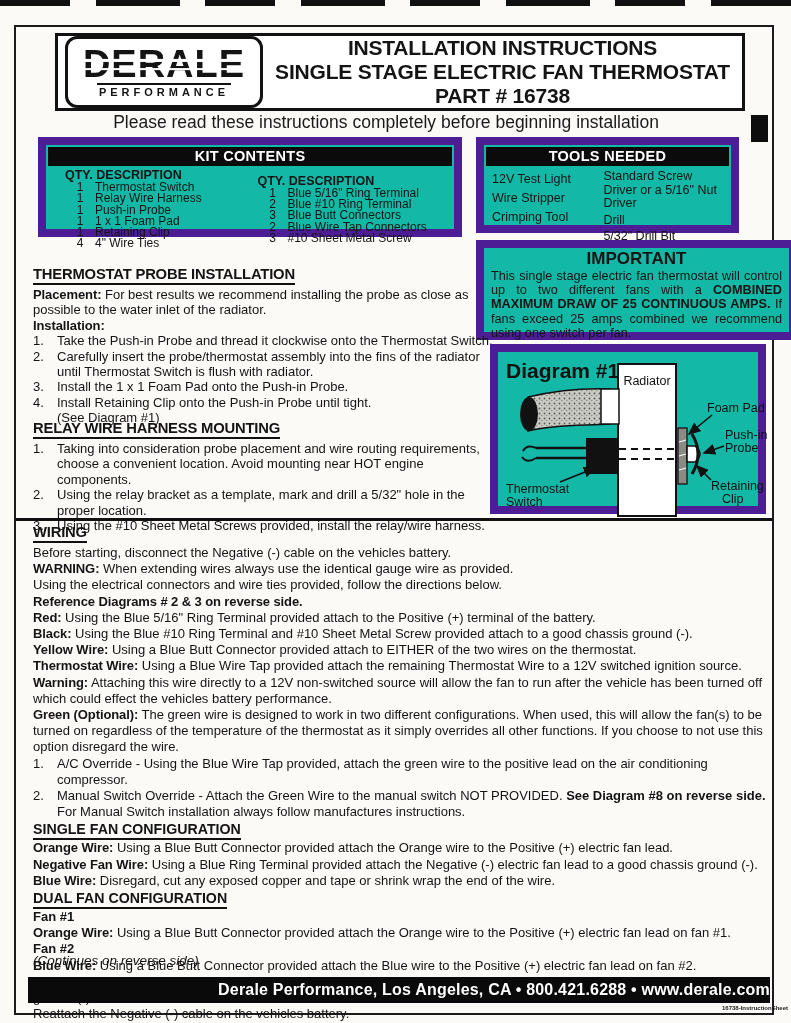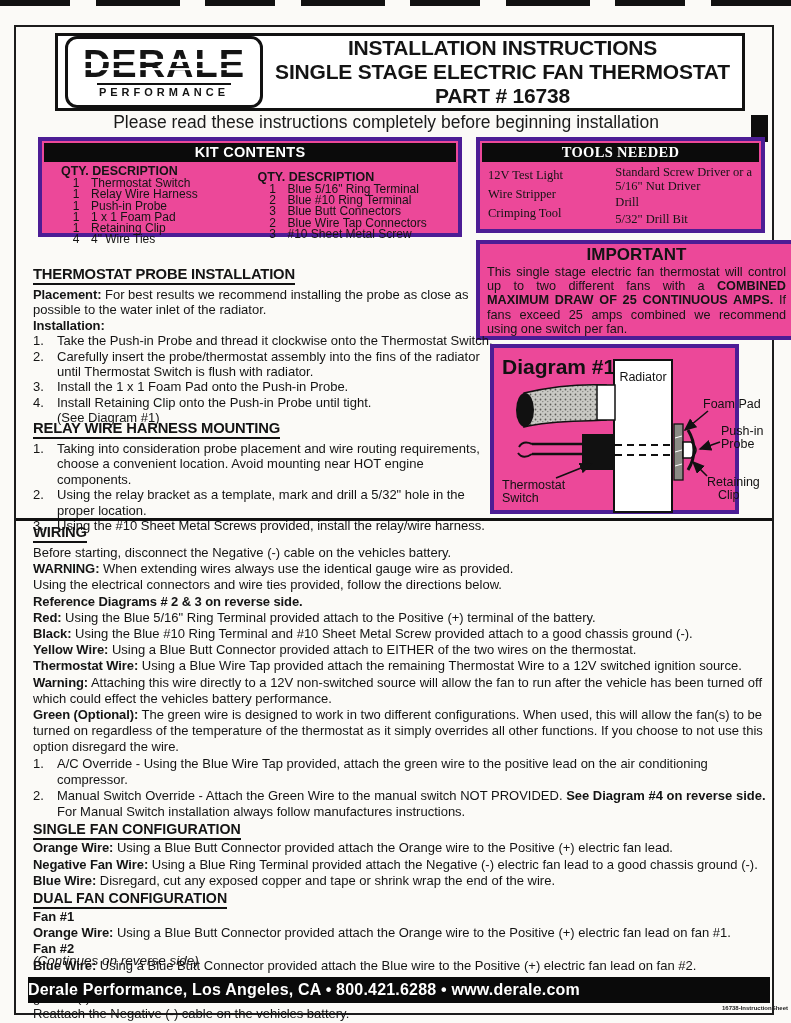--- a/index.html
+++ b/index.html
@@ -47,45 +47,45 @@
   .title-block .t1 { font-size:21px; }
   .title-block .t2 { font-size:21px; }
   .title-block .t3 { font-size:21px;text-align:center; }
   .notice {
     position:absolute; left:30px; top:112px; width:712px;
     text-align:center; font-size:17.5px; color:#1a1a1a;
   }
   .edge-blob { position:absolute; left:751px; top:115px; width:17px; height:27px; background:#0d0d0d; }
 
   
-  .panel { position:absolute; border:4px solid #4c1d95; background:#ec4899; }
+  .panel { position:absolute; border:8px solid #4c1d95; background:#14b8a6; }
   .panel-bar {
     margin:2px; height:19px; background:#0b0b0b; color:#fff;
     font-weight:700; font-size:14.5px; text-align:center; line-height:19px;
     letter-spacing:0.3px;
   }
   
   .kit { left:38px; top:137px; width:424px; height:100px; }
   .kit-cols { display:flex; padding:1px 4px 0 19px;align-items:center; }
   .kit-col { width:50%; }
   .kit-head { font-weight:700; font-size:12.5px; line-height:13px; }
   .krow { display:flex; font-size:12px; line-height:11.3px; }
   .krow .q { width:30px; text-align:center; flex:none; }
   
-  .tools { left:476px; top:137px; width:289px; height:96px;font-family:Liberation Serif, serif; }
+  .tools { left:476px; top:137px; width:263px; height:96px; }
   .tools-cols { display:flex; padding:2px 2px 0 8px; font-size:12.5px; }
   .tools-col-l { width:47%; line-height:19px; }
   .tools-col-r { width:53%; line-height:13.5px; }
   .tools-col-r .tool { margin-bottom:3px; }
   
   .important { left:476px; top:240px; width:321px; height:100px; padding:1px 7px; }
   .important .ttl { text-align:center; font-weight:700; font-size:17px; line-height:20px; }
   .important .body { font-size:12.7px; line-height:14.2px; text-align:justify; }
   
-  .diagram { left:490px; top:344px; width:249px; height:170px; }
+  .diagram { left:490px; top:344px; width:276px; height:170px; }
 
   
   .sec { position:absolute; }
   .sec-title {
     display:inline-block; font-weight:700; font-size:14.8px;
     border-bottom:2px solid #111; line-height:17px; margin-bottom:2px;
     letter-spacing:-0.2px;
   }
   .probe-sec { left:33px; top:266px; width:462px; font-size:13px; line-height:15.4px; }
   .relay-sec { left:33px; top:420px; width:464px; font-size:13px; line-height:15.4px; }
@@ -102,21 +102,21 @@
   .sub-title {
     display:inline-block; font-weight:700; font-size:14.2px;
     border-bottom:2px solid #111; line-height:17px; margin-top:1px;
   }
   .fanhead { font-weight:700; }
 
   .continues { position:absolute; left:33px; top:953px; font-size:13.5px; font-style:italic; }
   .footer-bar {
     position:absolute; left:28px; top:977px; width:742px; height:26px;
     background:#0a0a0a; color:#fff; font-weight:700; font-size:16px;
-    text-align:left; line-height:26px; letter-spacing:0.2px;
+    text-align:right; line-height:26px; letter-spacing:0.2px;
   }
   .sheet-code { position:absolute; right:3px; top:1005px; font-size:6px; font-weight:700; color:#222; }
 
   svg text { font-family:"Liberation Sans", sans-serif; fill:#111; }
 </style>
 </head>
 <body>
 
 <div class="scan-top"></div>
 <div class="page-frame"></div>
@@ -317,21 +317,21 @@
   <p class="wl"><b>Yellow Wire:</b><span>  Using a Blue Butt Connector provided attach to EITHER of the two wires on the thermostat.</span></p>
   <p class="wl"><b>Thermostat Wire:</b><span>  Using a Blue Wire Tap provided attach the remaining Thermostat Wire to a 12V switched ignition source.</span></p>
   <p class="wl"><b>Warning:</b><span> Attaching this wire directly to a 12V non-switched source will allow the fan to run after the vehicle has been turned off which could effect the vehicles battery performance.</span></p>
   <p class="wl"><b>Green (Optional):</b><span>  The green wire is designed to work in two different configurations. When used, this will allow the fan(s) to be turned on regardless of the temperature of the thermostat as it simply overrides all other functions. If you choose to not use this option disregard the wire.</span></p>
   <div class="step">
       <span class="num">1.</span>
       <span class="txt"><span>A/C Override - Using the Blue Wire Tap provided, attach the green wire to the positive lead on the air conditioning compressor.</span><b></b><span></span></span>
     </div>
   <div class="step">
       <span class="num">2.</span>
-      <span class="txt"><span>Manual Switch Override - Attach the Green Wire to the manual switch NOT PROVIDED. </span><b>See Diagram #4 on reverse side.</b><span> For Manual Switch installation always follow manufactures instructions.</span></span>
+      <span class="txt"><span>Manual Switch Override - Attach the Green Wire to the manual switch NOT PROVIDED. </span><b>See Diagram #8 on reverse side.</b><span> For Manual Switch installation always follow manufactures instructions.</span></span>
     </div>
 
   <div><span class="sub-title">SINGLE FAN CONFIGURATION</span></div>
   <p class="wl"><b>Orange Wire:</b><span>  Using a Blue Butt Connector provided attach the Orange wire to the Positive (+) electric fan lead.</span></p>
   <p class="wl"><b>Negative Fan Wire:</b><span> Using a Blue Ring Terminal provided attach the Negative (-) electric fan lead to a good chassis ground (-).</span></p>
   <p class="wl"><b>Blue Wire:</b><span> Disregard, cut any exposed copper and tape or shrink wrap the end of the wire.</span></p>
 
   <div><span class="sub-title">DUAL FAN CONFIGURATION</span></div>
   <p class="wl fanhead">Fan #1</p>
   <p class="wl"><b>Orange Wire:</b><span>  Using a Blue Butt Connector provided attach the Orange wire to the Positive (+) electric fan lead on fan #1.</span></p>

